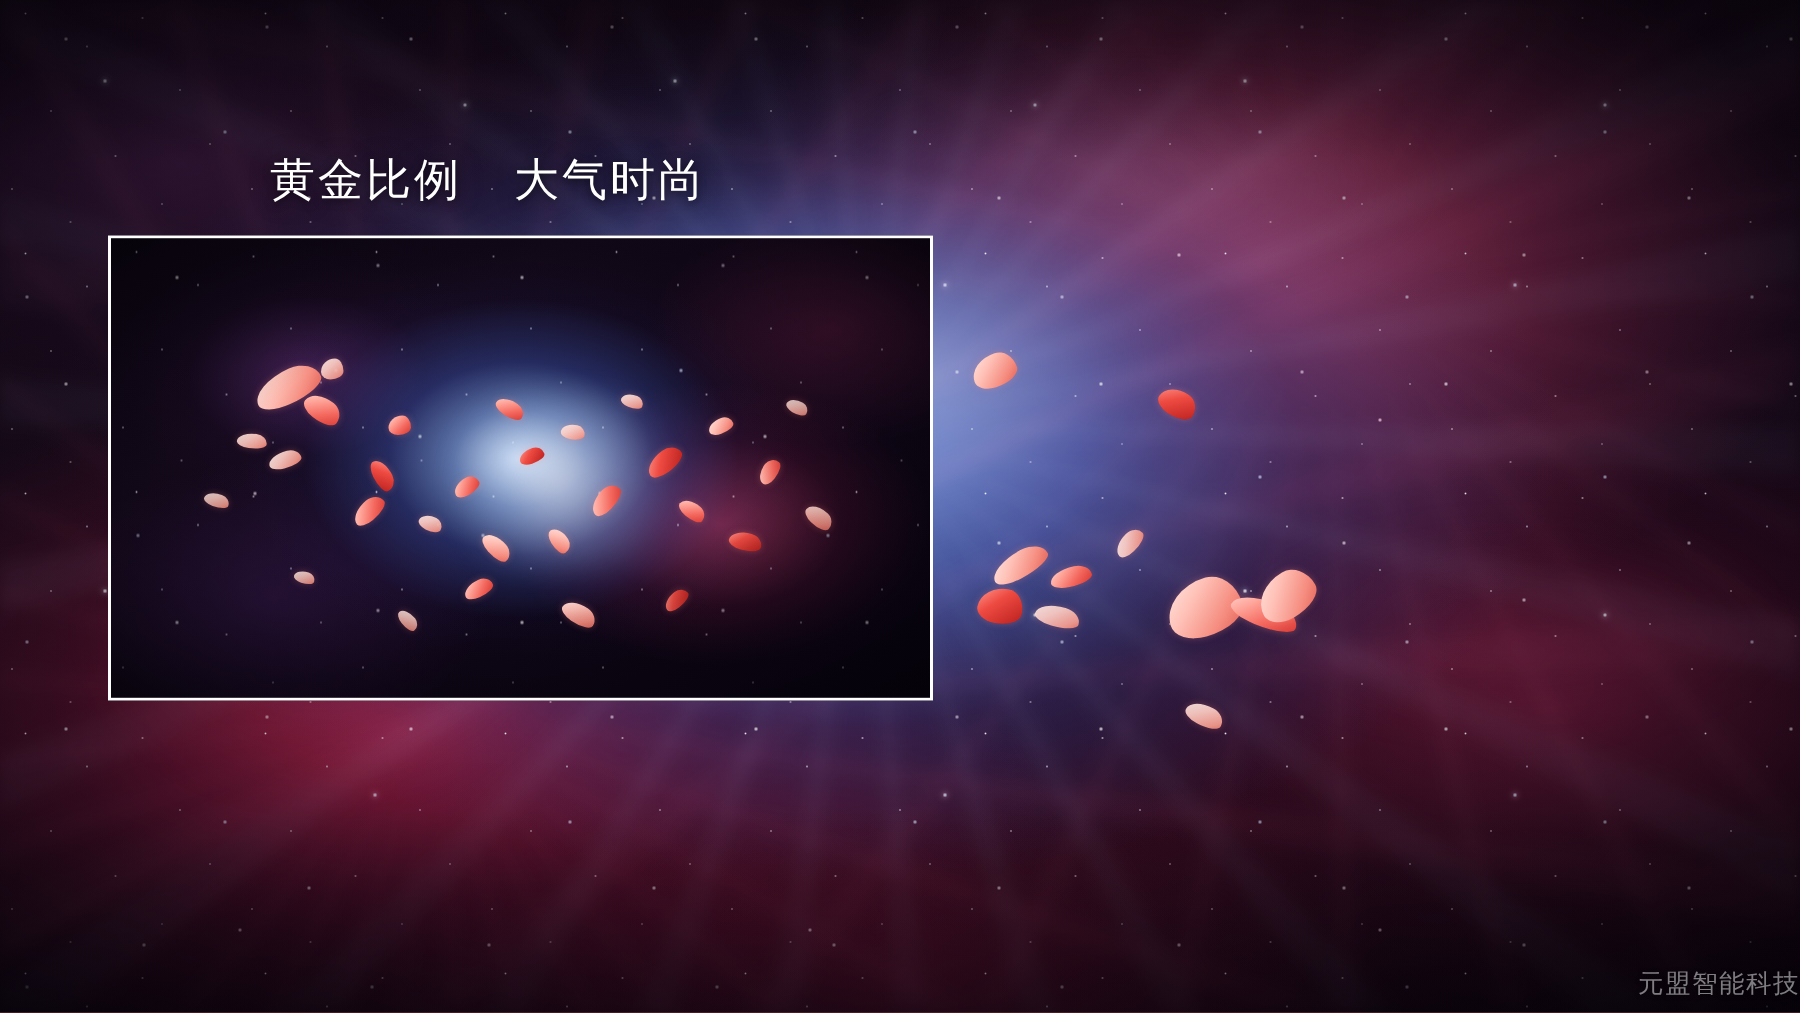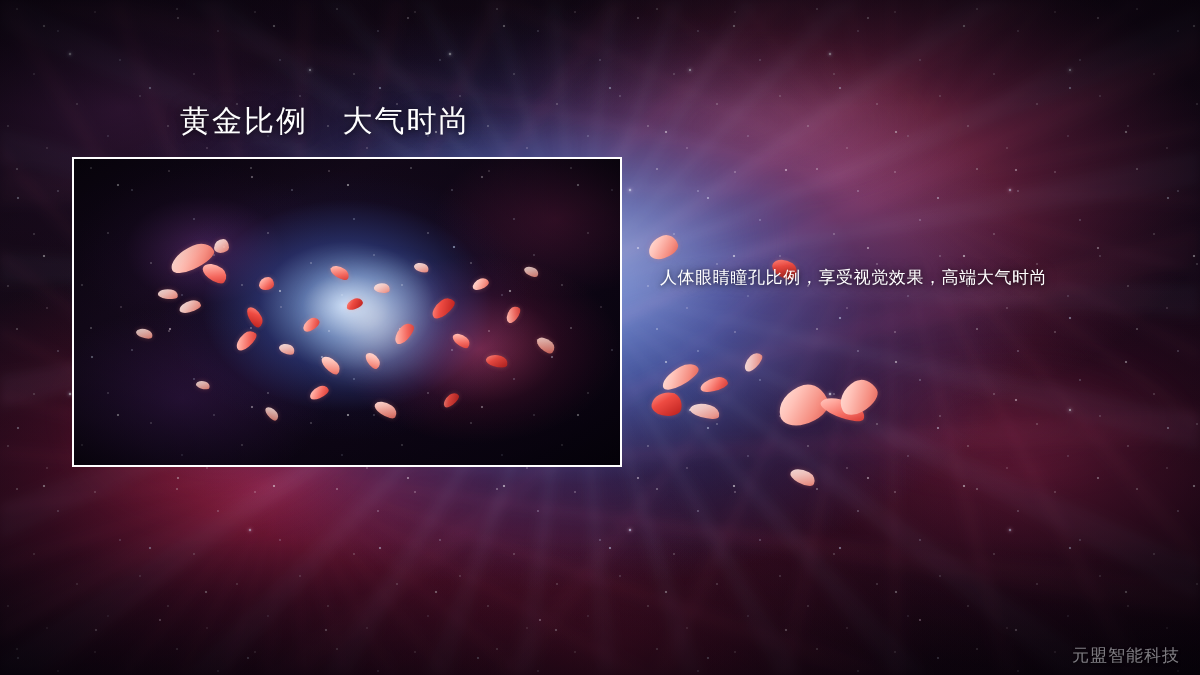--- a/index.html
+++ b/index.html
@@ -153,21 +153,21 @@
   }
   .body-line{
     color:#ffffff;
     font-size:17px;
     line-height:42px;
     letter-spacing:.6px;
     white-space:nowrap;
     text-shadow:0 1px 5px rgba(0,0,0,.60), 0 0 14px rgba(0,0,0,.40);
   }
   #watermark{
-    position:absolute;right:20px;bottom:8px;
+    position:absolute;right:0;bottom:8px;
     color:rgba(206,206,212,.60);
     font-size:17px;letter-spacing:1px;
     text-shadow:0 1px 3px rgba(0,0,0,.6);
   }
 </style>
 </head>
 <body>
 
 <div id="slide">
 
@@ -230,17 +230,16 @@
         <div class="petal soft" style="left: 190px; top: 250px; width: 16px; height: 9px; transform: rotate(52deg);"></div>
         <div class="petal deep" style="left: 368px; top: 236px; width: 18px; height: 10px; transform: rotate(-38deg);"></div>
         <div class="petal soft" style="left: 122px; top: 222px; width: 14px; height: 8px; transform: rotate(18deg);"></div>
       </div>
     <div class="inner-dark"></div>
   </div>
 
   <div id="title">黄金比例   大气时尚</div>
 
   <div id="body-text">
-    <div class="body-line">人体眼睛瞳孔比例，享受视觉效果，高端大气时尚</div>
   </div>
 
   <div id="watermark">元盟智能科技</div>
 </div>
 
 </body></html>

